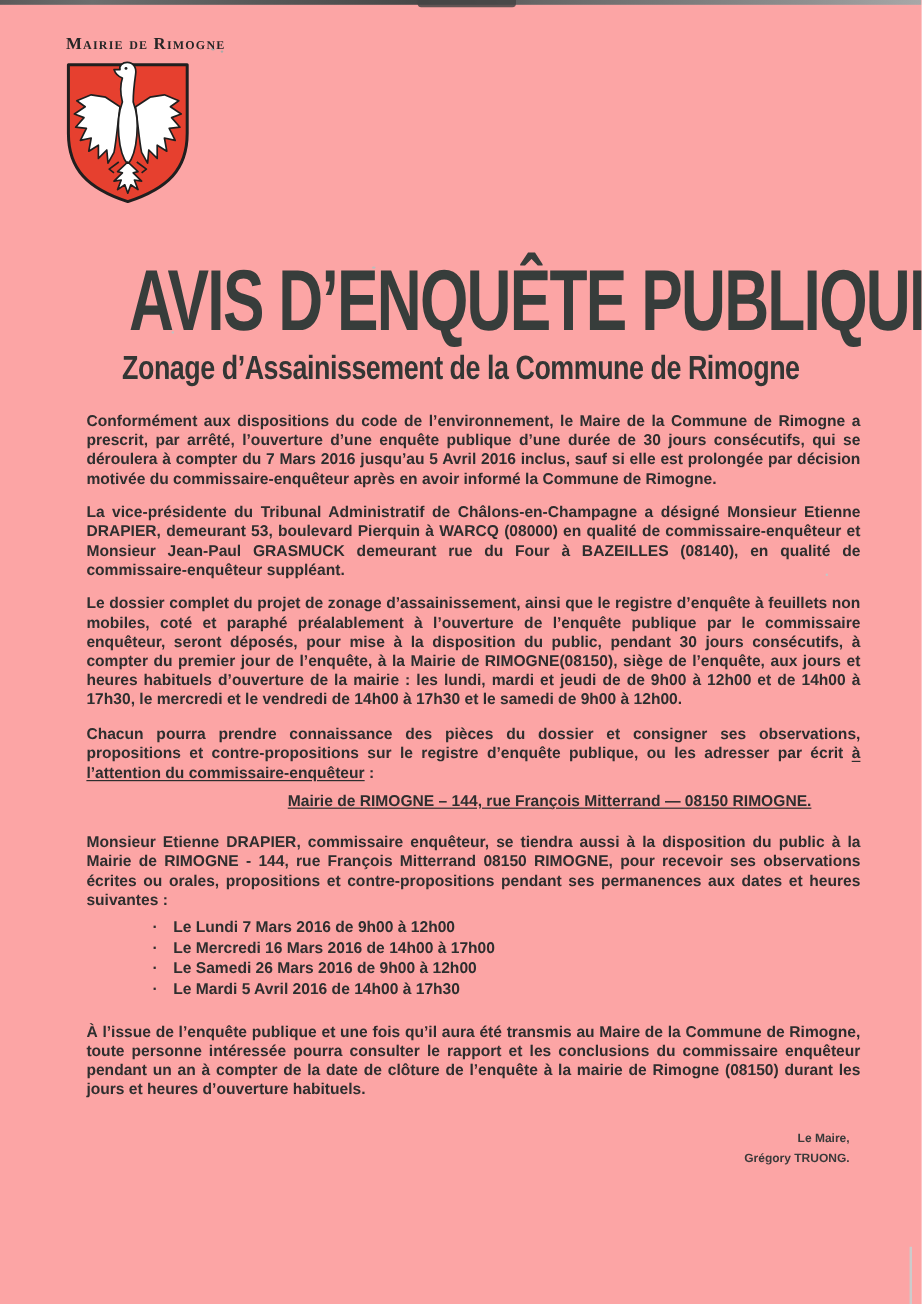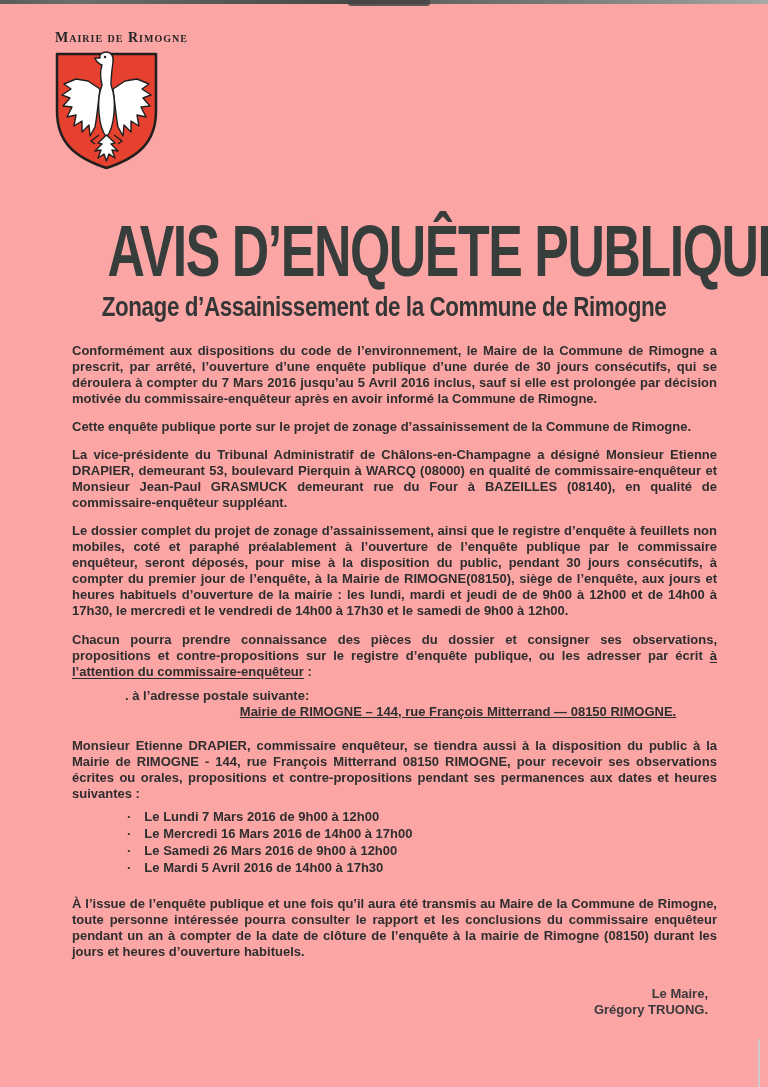--- a/index.html
+++ b/index.html
@@ -58,21 +58,21 @@
   .p-chacun{margin-bottom:8px;}
   .ul{text-decoration:underline;text-underline-offset:2px;}
   .p-intro{margin:0 0 0 53px;text-align:left;}
   .p-addr{margin:0 0 18px 127px;text-align:center;text-decoration:underline;}
   .p-perm{margin-bottom:6px;}
   .schedule{list-style:none;margin:0 0 20px 0;padding:0 0 0 55px;}
   .schedule li{display:flex;gap:13px;font-size:13px;font-weight:bold;line-height:17px;color:#2e2e2e;}
   .bullet{font-size:13px;}
   .p-issue{margin-bottom:0;}
   .signature{margin-top:26px;text-align:right;padding-right:9px;
-    font-size:13px;font-weight:bold;line-height:16px;color:#3a3a3a;}
+    font-size:10px;font-weight:bold;line-height:16px;color:#3a3a3a;}
 </style>
 </head>
 <body>
 
 <div class="page">
 
   <div class="scan-band"></div>
   <div class="scan-smudge"></div>
   <div class="speck s1"></div>
   <div class="speck s2"></div>
@@ -102,30 +102,28 @@
     </svg>
   </div>
 
   <h1 class="doc-title">AVIS D’ENQUÊTE PUBLIQUE</h1>
   <h2 class="doc-subtitle">Zonage d’Assainissement de la Commune de Rimogne</h2>
 
   <div class="body-col">
 
     <p class="para">Conformément aux dispositions du code de l’environnement, le Maire de la Commune de Rimogne a prescrit, par arrêté, l’ouverture d’une enquête publique d’une durée de 30 jours consécutifs, qui se déroulera à compter du 7 Mars 2016 jusqu’au 5 Avril 2016 inclus, sauf si elle est prolongée par décision motivée du commissaire-enquêteur après en avoir informé la Commune de Rimogne.</p>
 
-    <p class="para">Cette enquête publique  porte sur le projet de zonage d’assainissement de la Commune de Rimogne.</p>
 
 
     <p class="para">La vice-présidente du Tribunal Administratif de Châlons-en-Champagne a désigné Monsieur Etienne DRAPIER, demeurant 53, boulevard Pierquin à WARCQ (08000) en qualité de commissaire-enquêteur et Monsieur Jean-Paul GRASMUCK demeurant rue du Four à BAZEILLES (08140), en qualité de commissaire-enquêteur suppléant.</p>
 
     <p class="para p-dossier">Le dossier complet du projet de zonage d’assainissement, ainsi que le registre d’enquête à feuillets non mobiles, coté et paraphé préalablement à l’ouverture de l’enquête publique par le commissaire enquêteur, seront déposés, pour mise à la disposition du public, pendant 30 jours consécutifs, à compter du premier jour de l’enquête, à la Mairie de RIMOGNE(08150), siège de l’enquête, aux jours et heures habituels d’ouverture de la mairie : les lundi, mardi et jeudi de de 9h00 à 12h00 et de 14h00 à 17h30, le mercredi et le vendredi de 14h00 à 17h30 et le samedi de 9h00 à 12h00.</p>
 
     <p class="para p-chacun"><span>Chacun pourra prendre connaissance des pièces du dossier et consigner ses observations, propositions et contre-propositions sur le registre d’enquête publique, ou les adresser par écrit </span><span class="ul">à l’attention du commissaire-enquêteur</span><span> :</span></p>
 
-    <p class="para p-intro">. à l’adresse postale suivante:</p>
 
     <p class="para p-addr">Mairie de RIMOGNE – 144, rue François Mitterrand — 08150 RIMOGNE.</p>
 
     <p class="para p-perm">Monsieur Etienne DRAPIER, commissaire enquêteur, se tiendra aussi à la disposition du public à la Mairie de RIMOGNE - 144, rue François Mitterrand 08150 RIMOGNE, pour recevoir ses observations écrites ou orales, propositions et contre-propositions pendant ses permanences aux dates et heures suivantes :</p>
 
     <ul class="schedule">
       <li>
         <span class="bullet">·</span>
         <span>Le Lundi 7 Mars 2016 de 9h00 à 12h00</span>
       </li>

